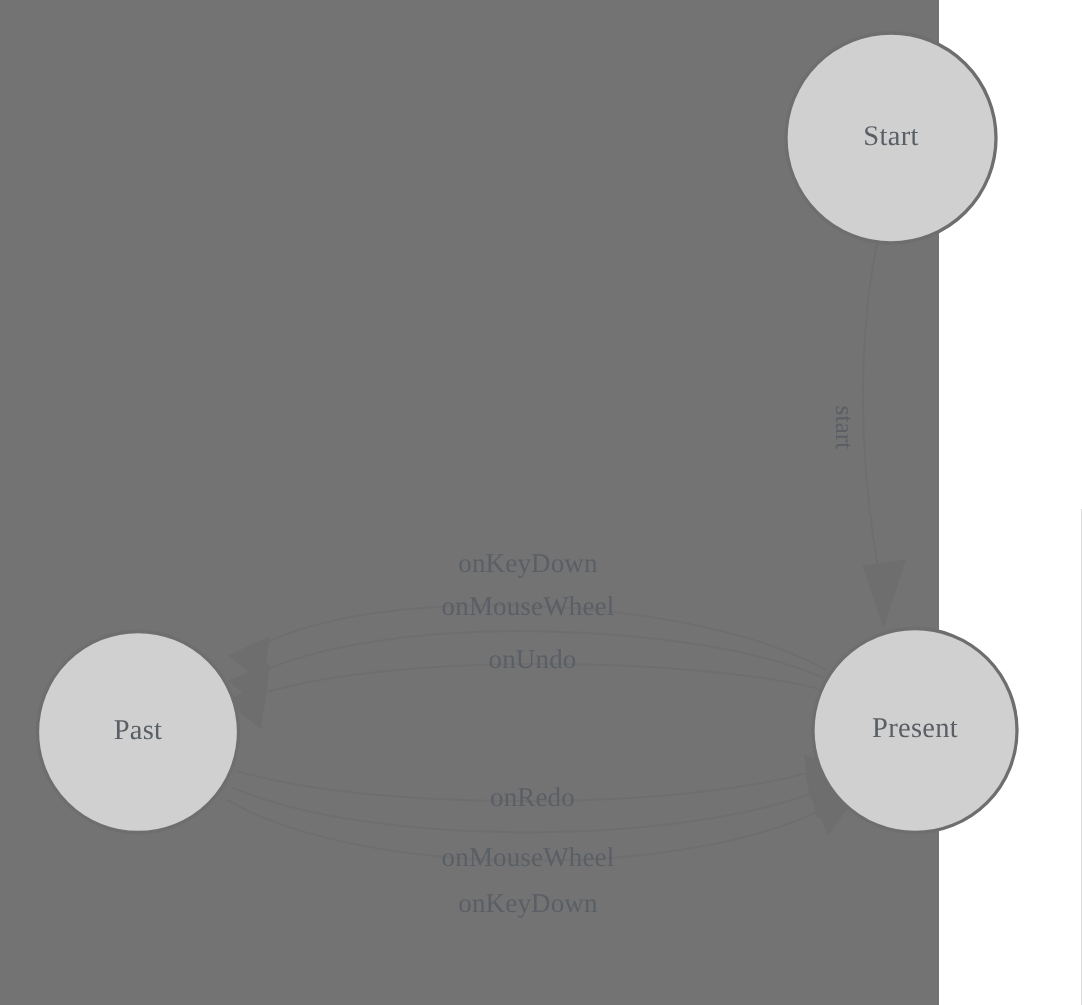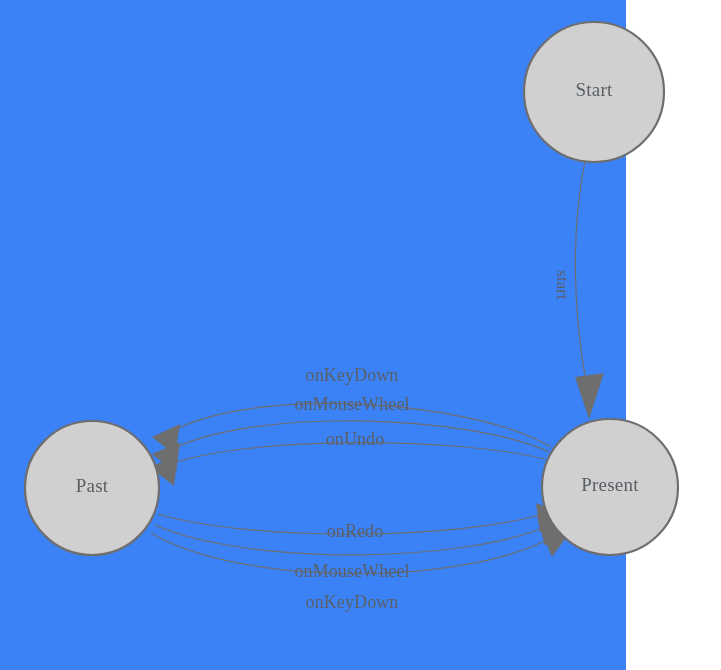--- a/index.html
+++ b/index.html
@@ -11,21 +11,21 @@
   body {
     width: 721px;
     height: 670px;
     overflow: hidden;
     font-family: "Liberation Serif", "DejaVu Serif", serif;
   }
   #diagram-root {
     position: relative;
     width: 626px;
     height: 670px;
-    background: #3b82f6;
+    background: #737373;
   }
   svg#graph {
     display: block;
     width: 721px;
     height: 670px;
   }
   .node-circle {
     fill: #d0d0d0;
     stroke: #6e6e6e;
     stroke-width: 2.2;

